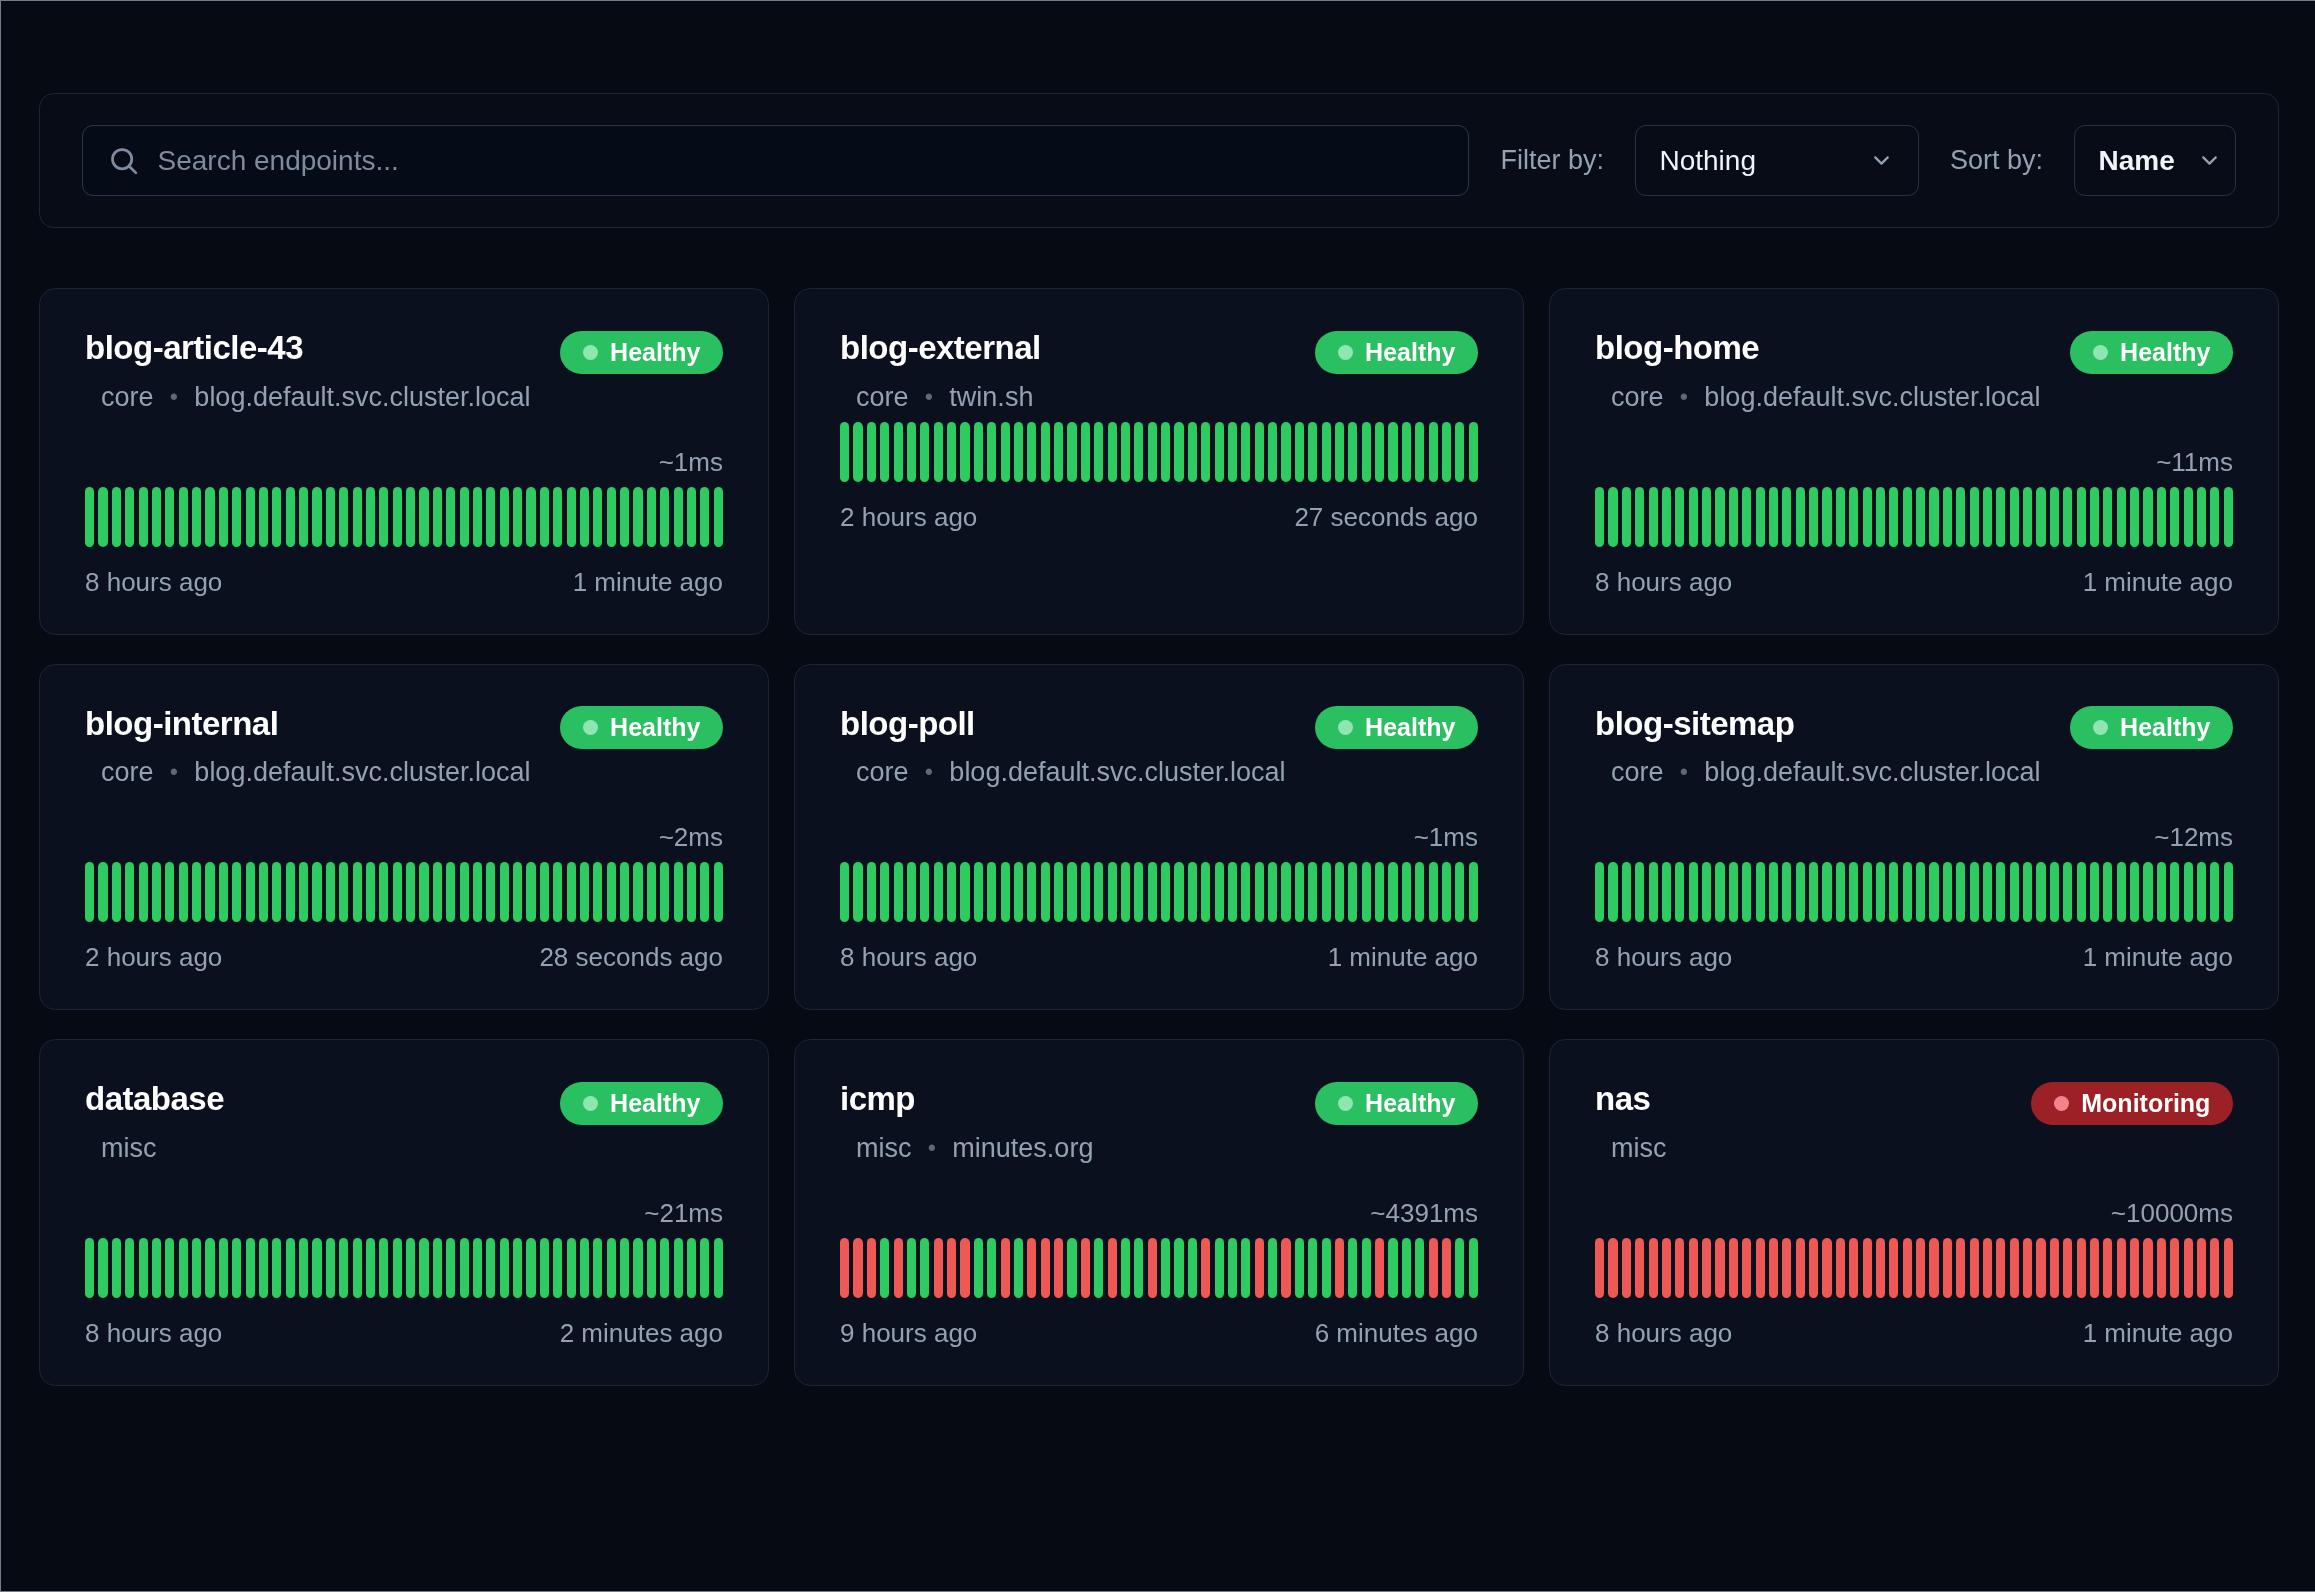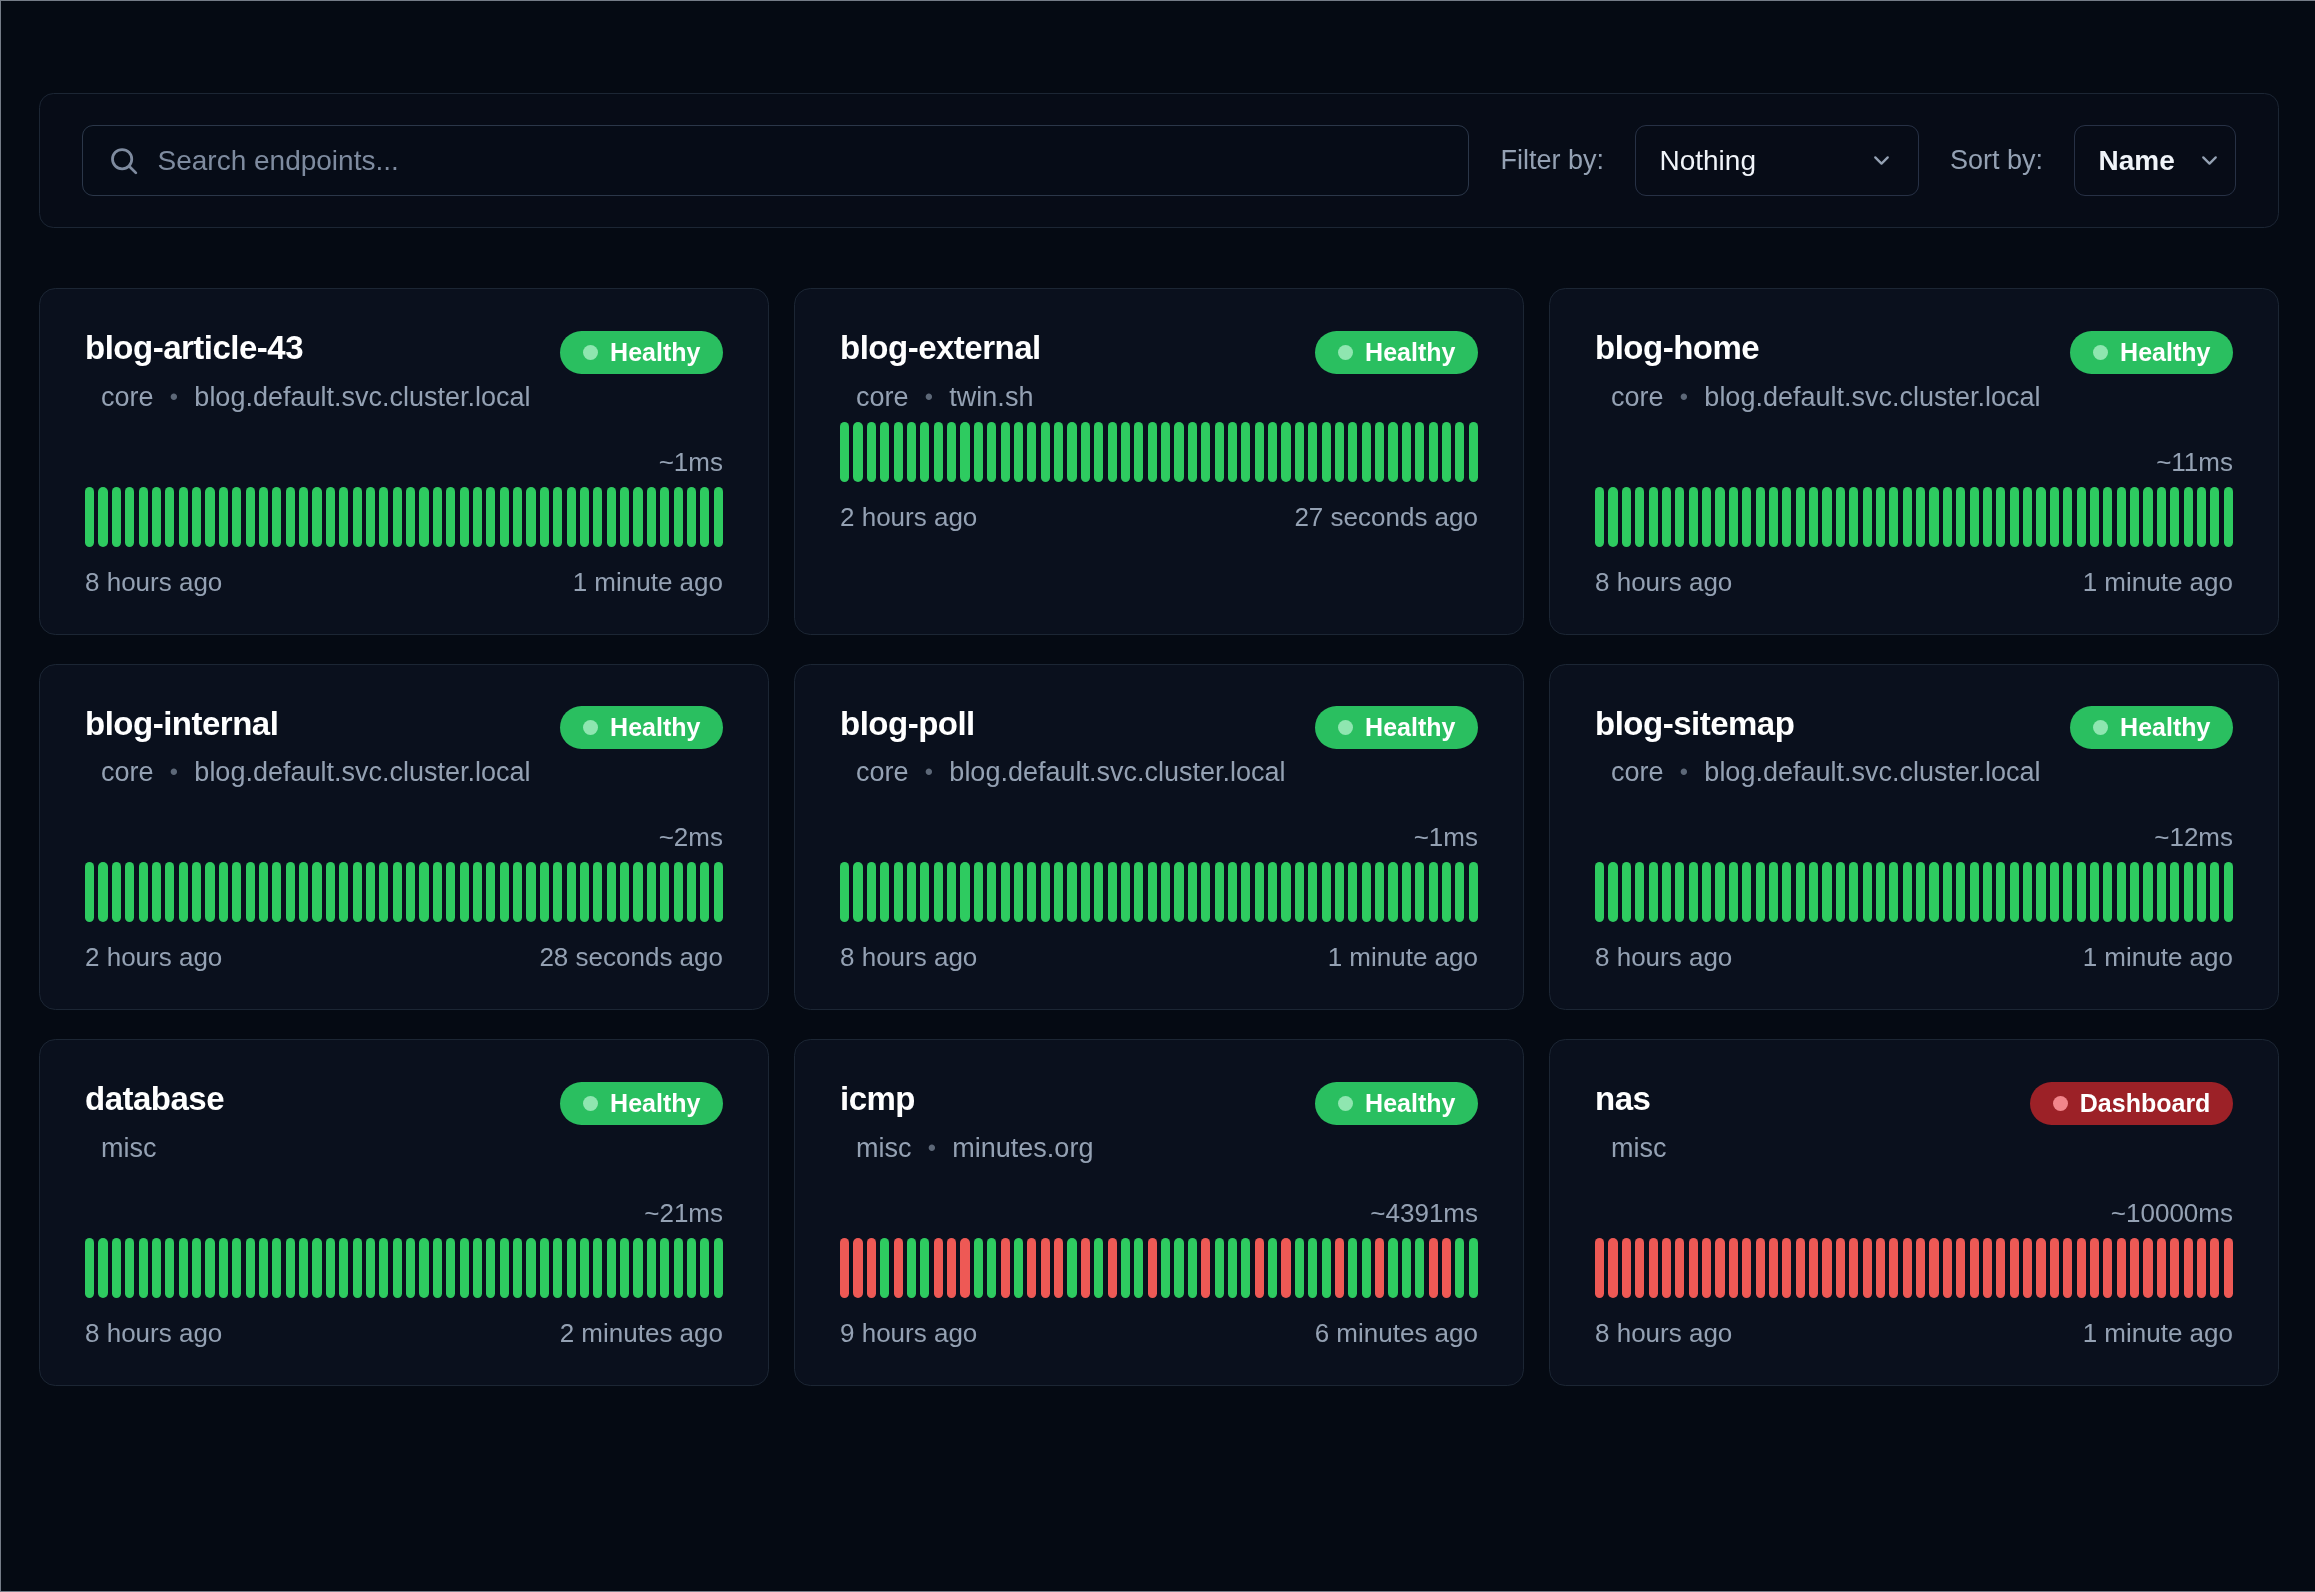--- a/index.html
+++ b/index.html
@@ -702,21 +702,21 @@
     <div class="card-head">
       <div>
         <h3 class="card-title">nas</h3>
         <div class="card-sub">
           <span class="group">misc</span>
 
         </div>
       </div>
       <div class="badge unhealthy">
         <span class="badge-dot"></span>
-        <span class="badge-label">Dashboard</span>
+        <span class="badge-label">Monitoring</span>
       </div>
     </div>
     <div class="latency">~10000ms</div>
     <div class="bars">
             <span class="bar red"></span>
             <span class="bar red"></span>
             <span class="bar red"></span>
             <span class="bar red"></span>
             <span class="bar red"></span>
             <span class="bar red"></span>

